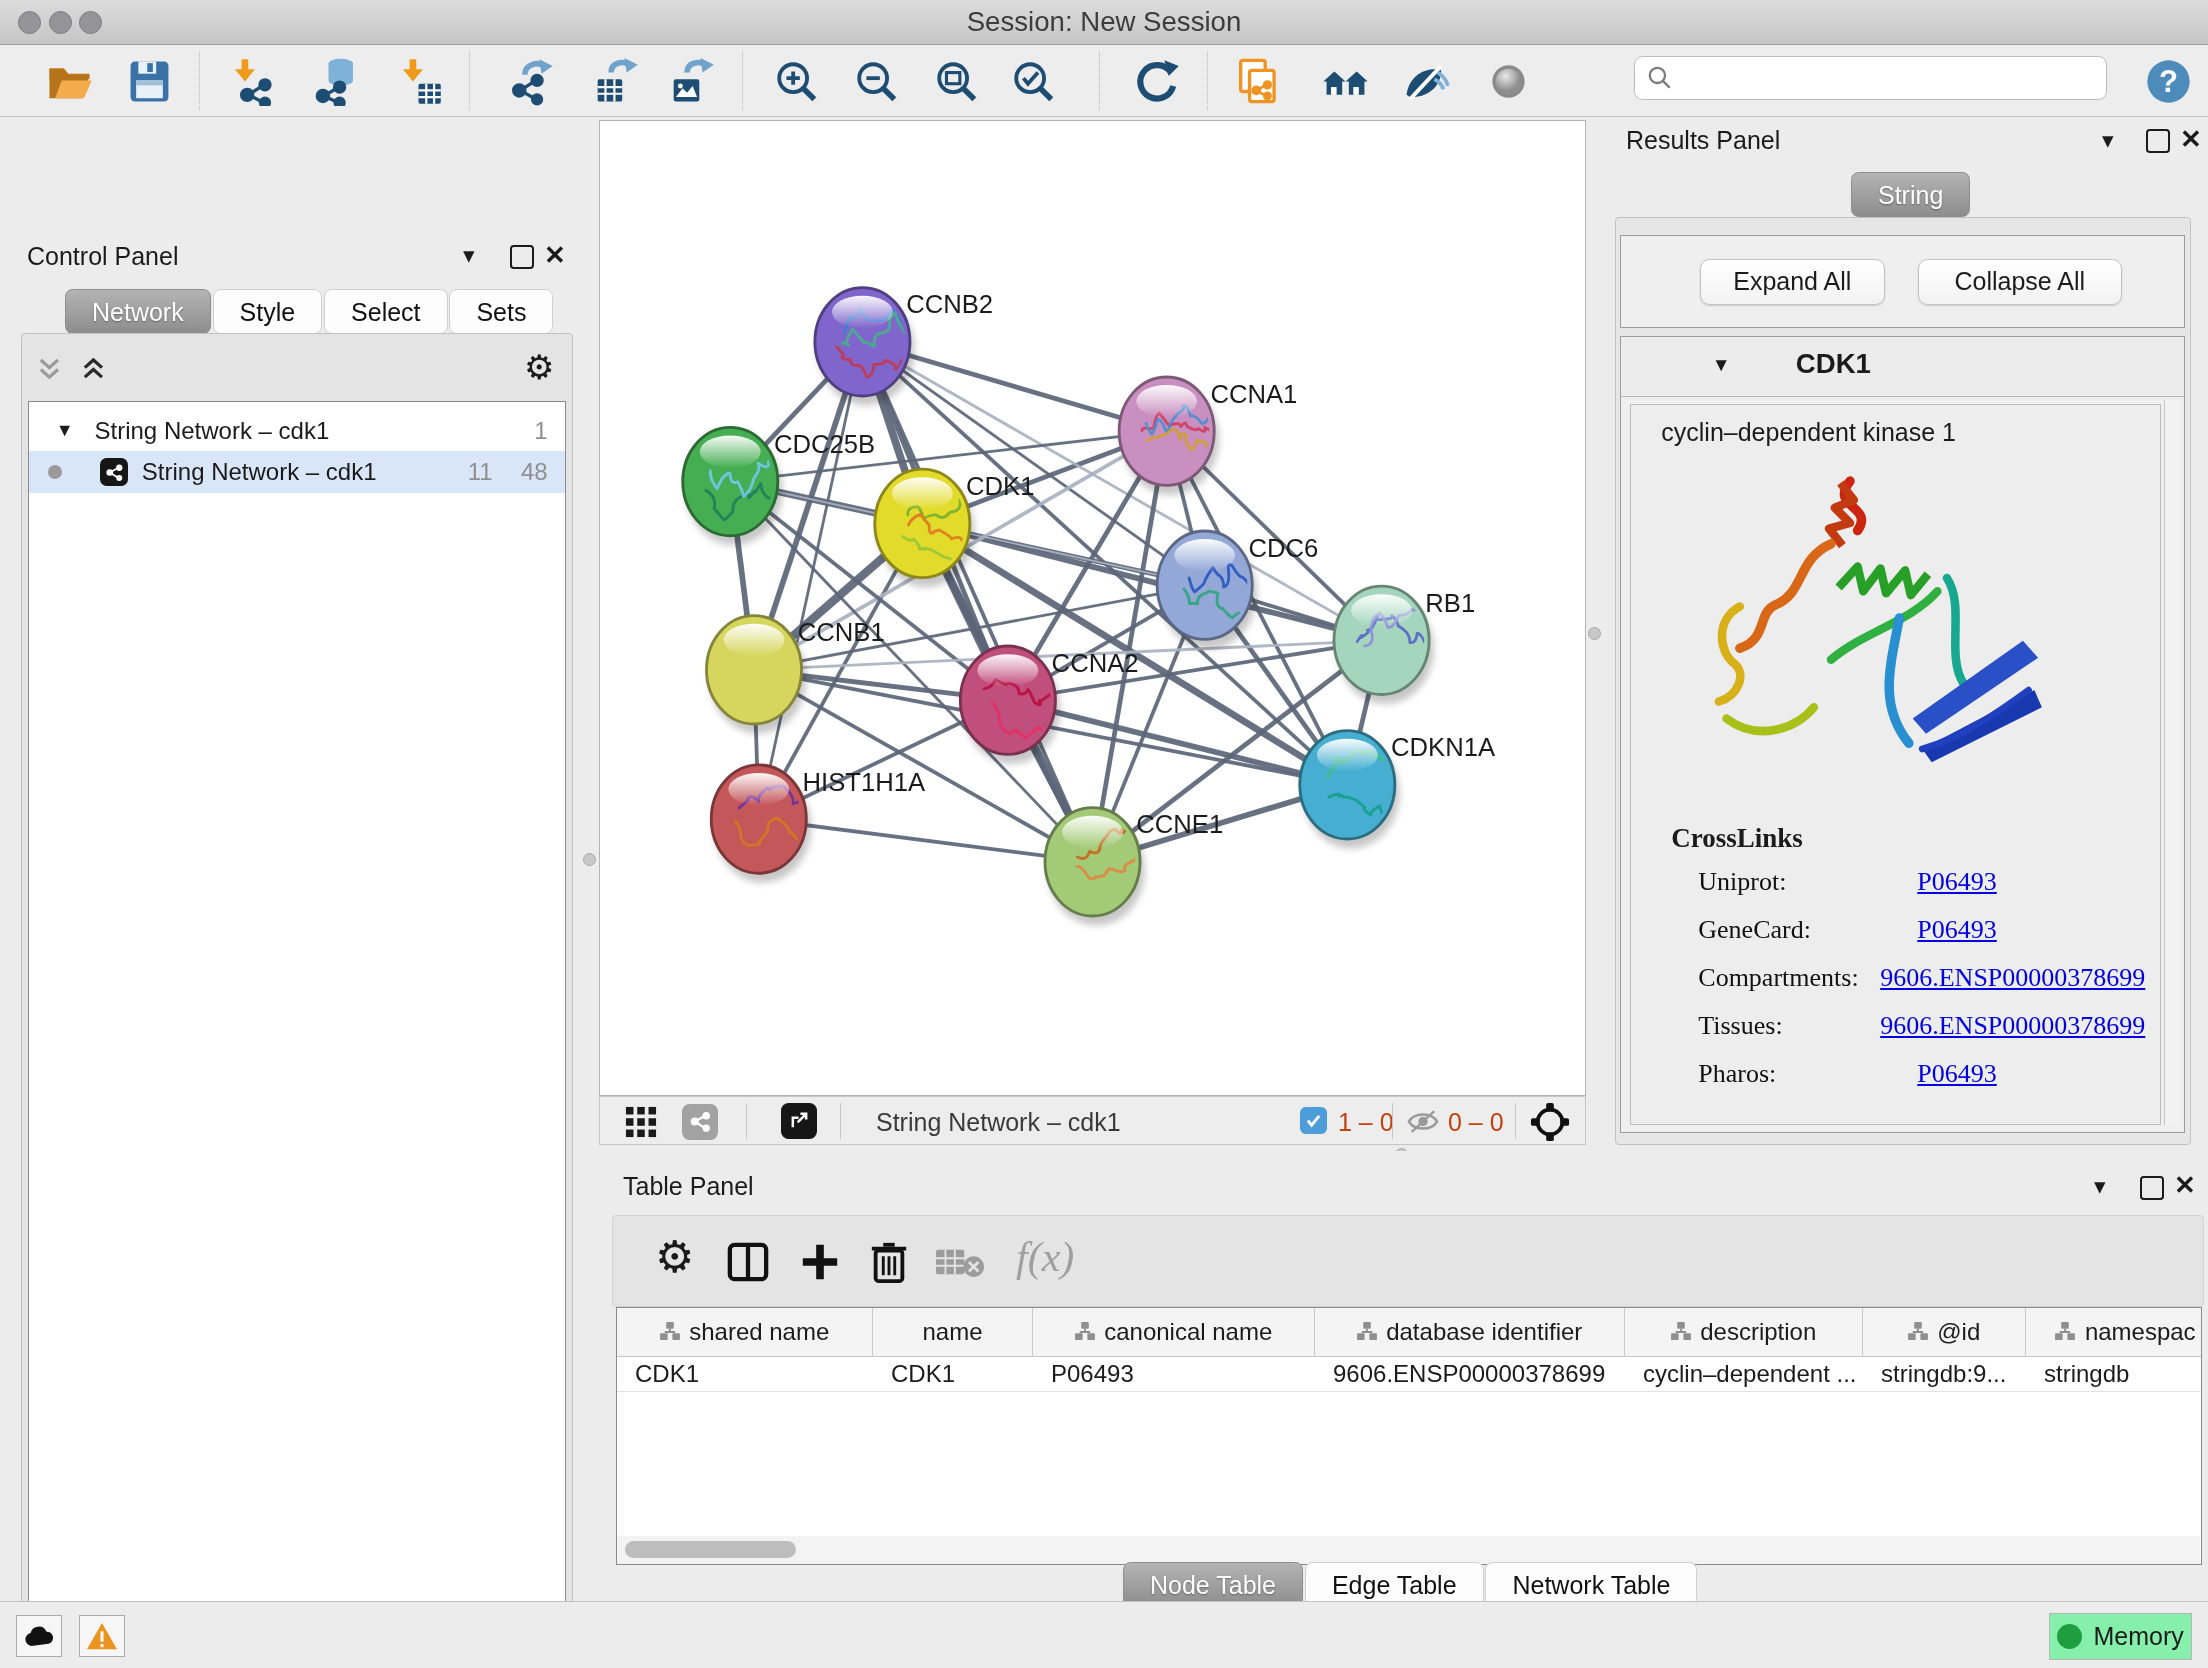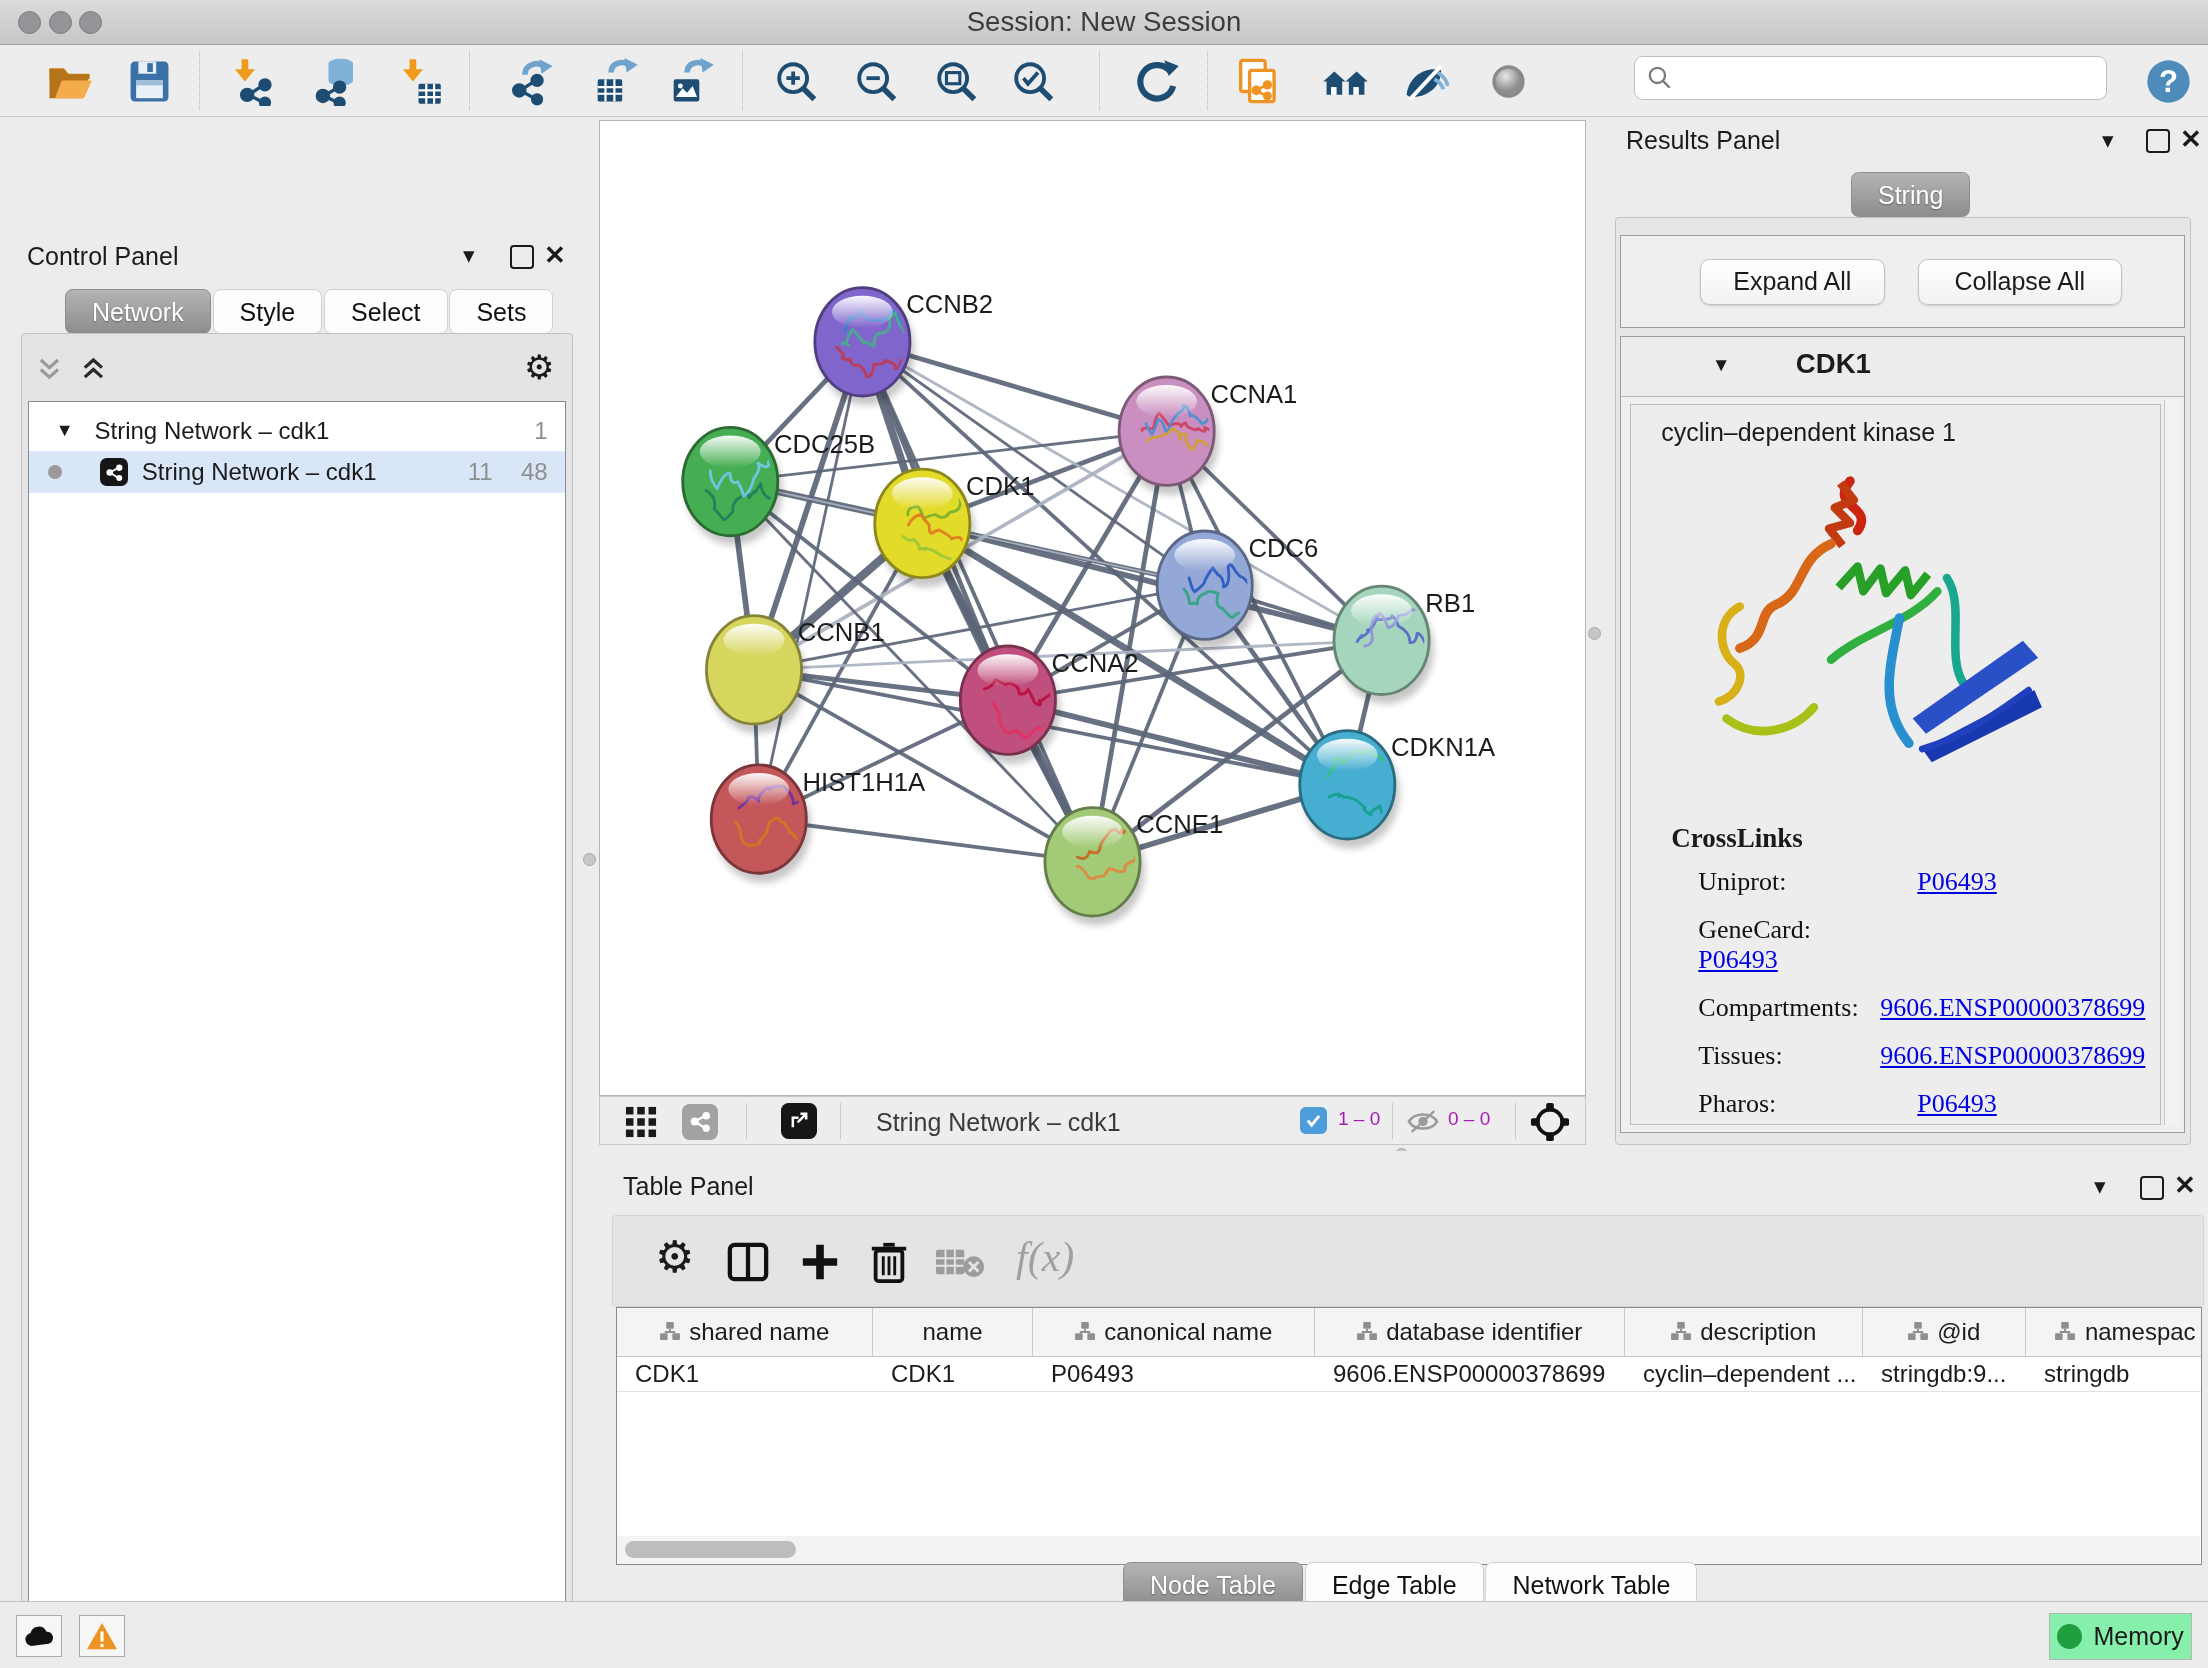--- a/index.html
+++ b/index.html
@@ -27,21 +27,21 @@
   .tree-box{background:#fff;border:1.9px solid #8a8a8a;}
   .trow{position:absolute;left:0;width:100%;height:42px;display:flex;align-items:center;font-size:24px;}
   .trow .cnt{color:#8f8f8f;}
   .sel-row{background:#d9e6f8;}
   .appicon{width:28.5px;height:28.5px;background:#161616;border-radius:6.7px;display:flex;align-items:center;justify-content:center;}
   
   .netview{left:599px;top:120px;width:987px;height:976px;background:#fff;border:1px solid #b5b5b5;box-sizing:border-box;}
   .netfooter{left:599px;top:1096px;width:987px;height:49px;background:#ededed;border:1px solid #c6c6c6;box-sizing:border-box;}
   .nfsep{top:5.7px;height:36px;width:0;border-left:1.9px solid #c9c9c9;}
   .nftext{font-size:25px;color:#3a3a3a;}
-  .nfgray{font-size:19px;color:#a21caf;}
+  .nfgray{font-size:25px;color:#c2410c;}
   .grip{width:11.4px;height:11.4px;border-radius:50%;background:#c7c7c7;border:1px solid #a8a8a8;}
   
   .rframe{background:#efefef;border:1.9px solid #9c9c9c;}
   .btn{background:linear-gradient(#ffffff,#f2f2f2);border:1px solid #c2c2c2;border-radius:9.5px;font-size:25px;height:44px;line-height:42px;text-align:center;box-shadow:0 1px 1.9px rgba(0,0,0,.15);}
   .serif{font-family:"Liberation Serif",serif;}
   .xl-label{font-size:26px;color:#111;}
   .xl-link{font-size:26px;text-decoration:underline;}
   
   .tp-toolbar{background:#e4e4e4;border:1px solid #d2d2d2;border-radius:3.8px;}
   .tframe{background:#fff;border:1.9px solid #8a8a8a;box-sizing:border-box;overflow:hidden;}
@@ -590,21 +590,21 @@
             <polygon points="226,268 342,186 358,204 240,284" fill="#2a50c8"></polygon>
             <polygon points="236,300 354,238 362,256 246,314" fill="#1838b0"></polygon>
             <path d="M236 300c42-12 82-40 112-62" stroke="#2040c0" stroke-width="7" fill="none" stroke-linecap="round"></path>
           </svg>
           <div class="abs serif" style="left:40px;top:418px;font-size:27px;font-weight:bold">CrossLinks</div>
           <div class="abs" id="crosslinks" style="left:67px;top:462px;width:447px">
               <div style="display: flex; margin-bottom: 18px;">
                 <span class="serif xl-label" style="width: 219px;">Uniprot:</span>
                 <a class="serif xl-link" href="#" style="color: rgb(0, 0, 224);">P06493</a>
               </div>
-              <div style="display: flex; margin-bottom: 18px; flex-direction: column;">
+              <div style="display: flex; margin-bottom: 18px;">
                 <span class="serif xl-label" style="width: 219px;">GeneCard:</span>
                 <a class="serif xl-link" href="#" style="color: rgb(0, 0, 224);">P06493</a>
               </div>
               <div style="display: flex; margin-bottom: 18px;">
                 <span class="serif xl-label" style="width: 219px;">Compartments:</span>
                 <a class="serif xl-link" href="#" style="color: rgb(0, 0, 224);">9606.ENSP00000378699</a>
               </div>
               <div style="display: flex; margin-bottom: 18px;">
                 <span class="serif xl-label" style="width: 219px;">Tissues:</span>
                 <a class="serif xl-link" href="#" style="color: rgb(0, 0, 224);">9606.ENSP00000378699</a>

